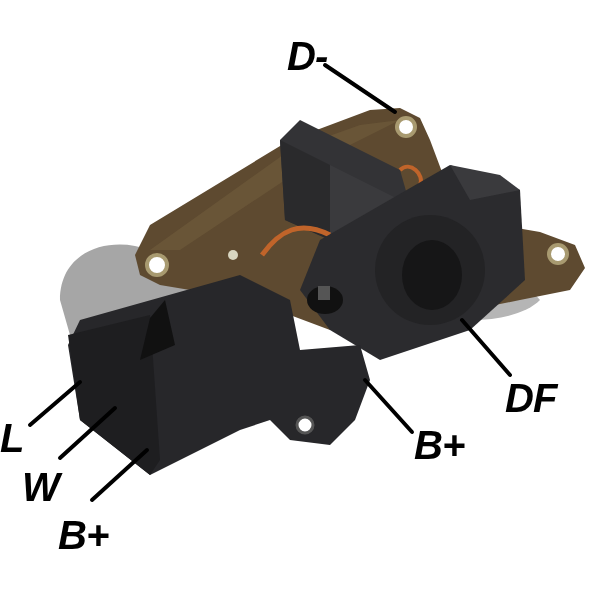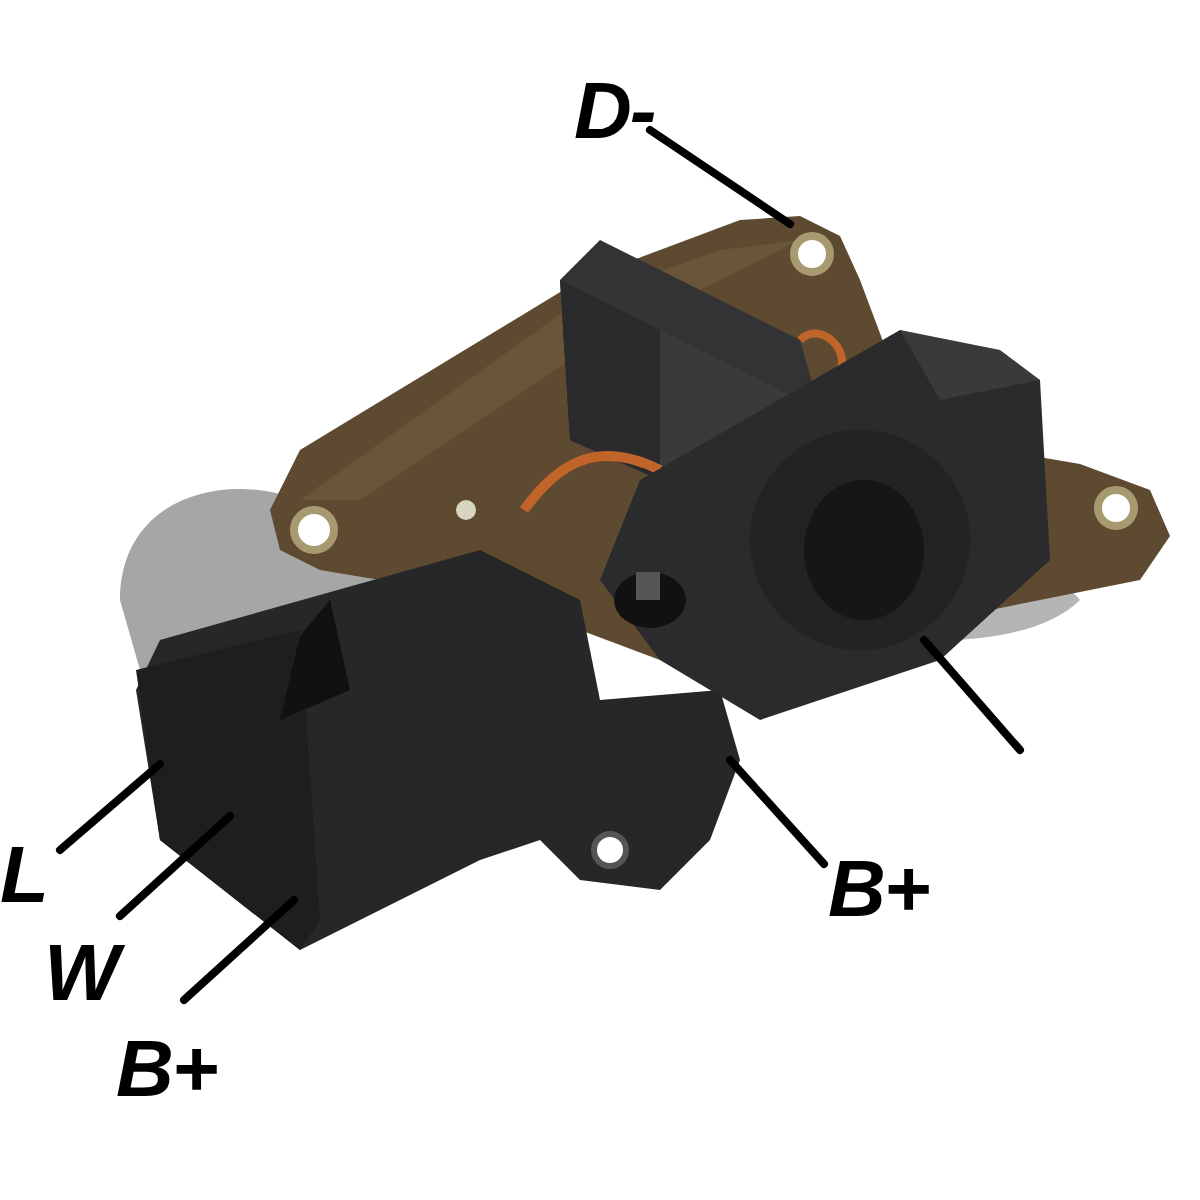--- a/index.html
+++ b/index.html
@@ -61,17 +61,18 @@
       <line x1="325" y1="65" x2="395" y2="112"></line>
       <line x1="462" y1="320" x2="510" y2="375"></line>
       <line x1="365" y1="380" x2="412" y2="432"></line>
       <line x1="80" y1="382" x2="30" y2="425"></line>
       <line x1="115" y1="408" x2="60" y2="458"></line>
       <line x1="147" y1="450" x2="92" y2="500"></line>
     </g>
   </svg>
 
   <div class="label" style="left:287px; top:36px;">D-</div>
+  <div class="label" style="left:505px; top:378px;">DF</div>
   <div class="label" style="left:414px; top:425px;">B+</div>
   <div class="label" style="left:0px; top:418px;">L</div>
   <div class="label" style="left:22px; top:467px;">W</div>
   <div class="label" style="left:58px; top:515px;">B+</div>
 </div>
 
 </body></html>

